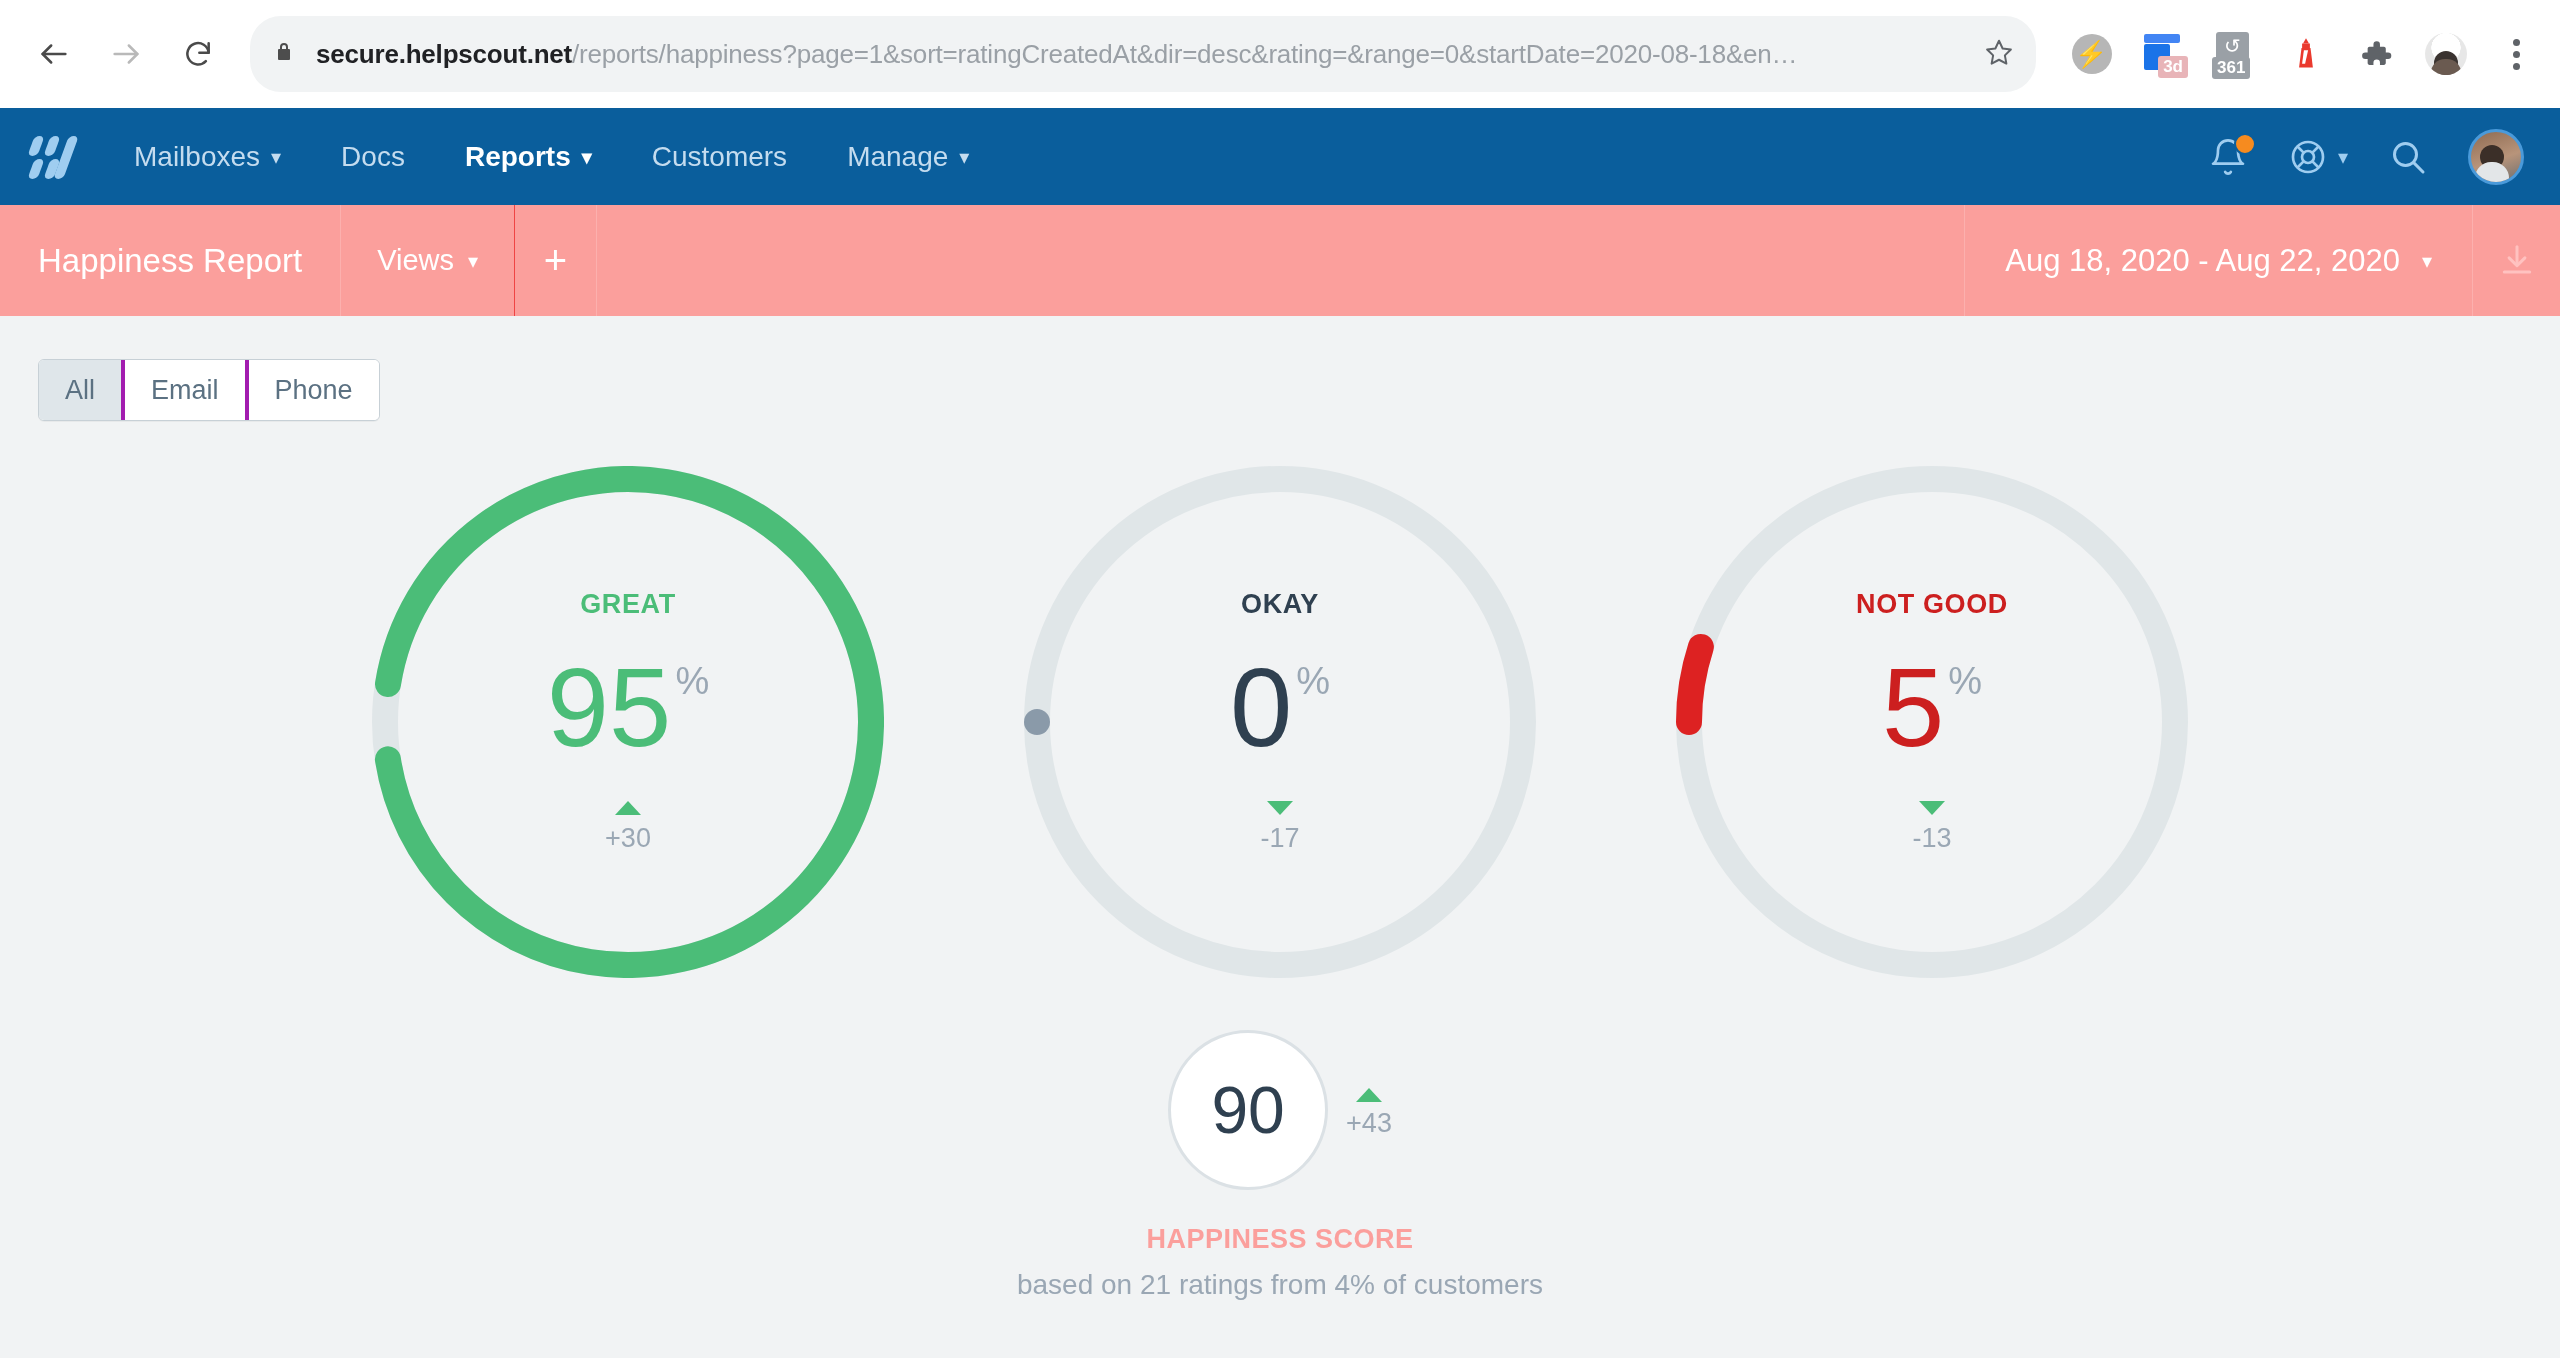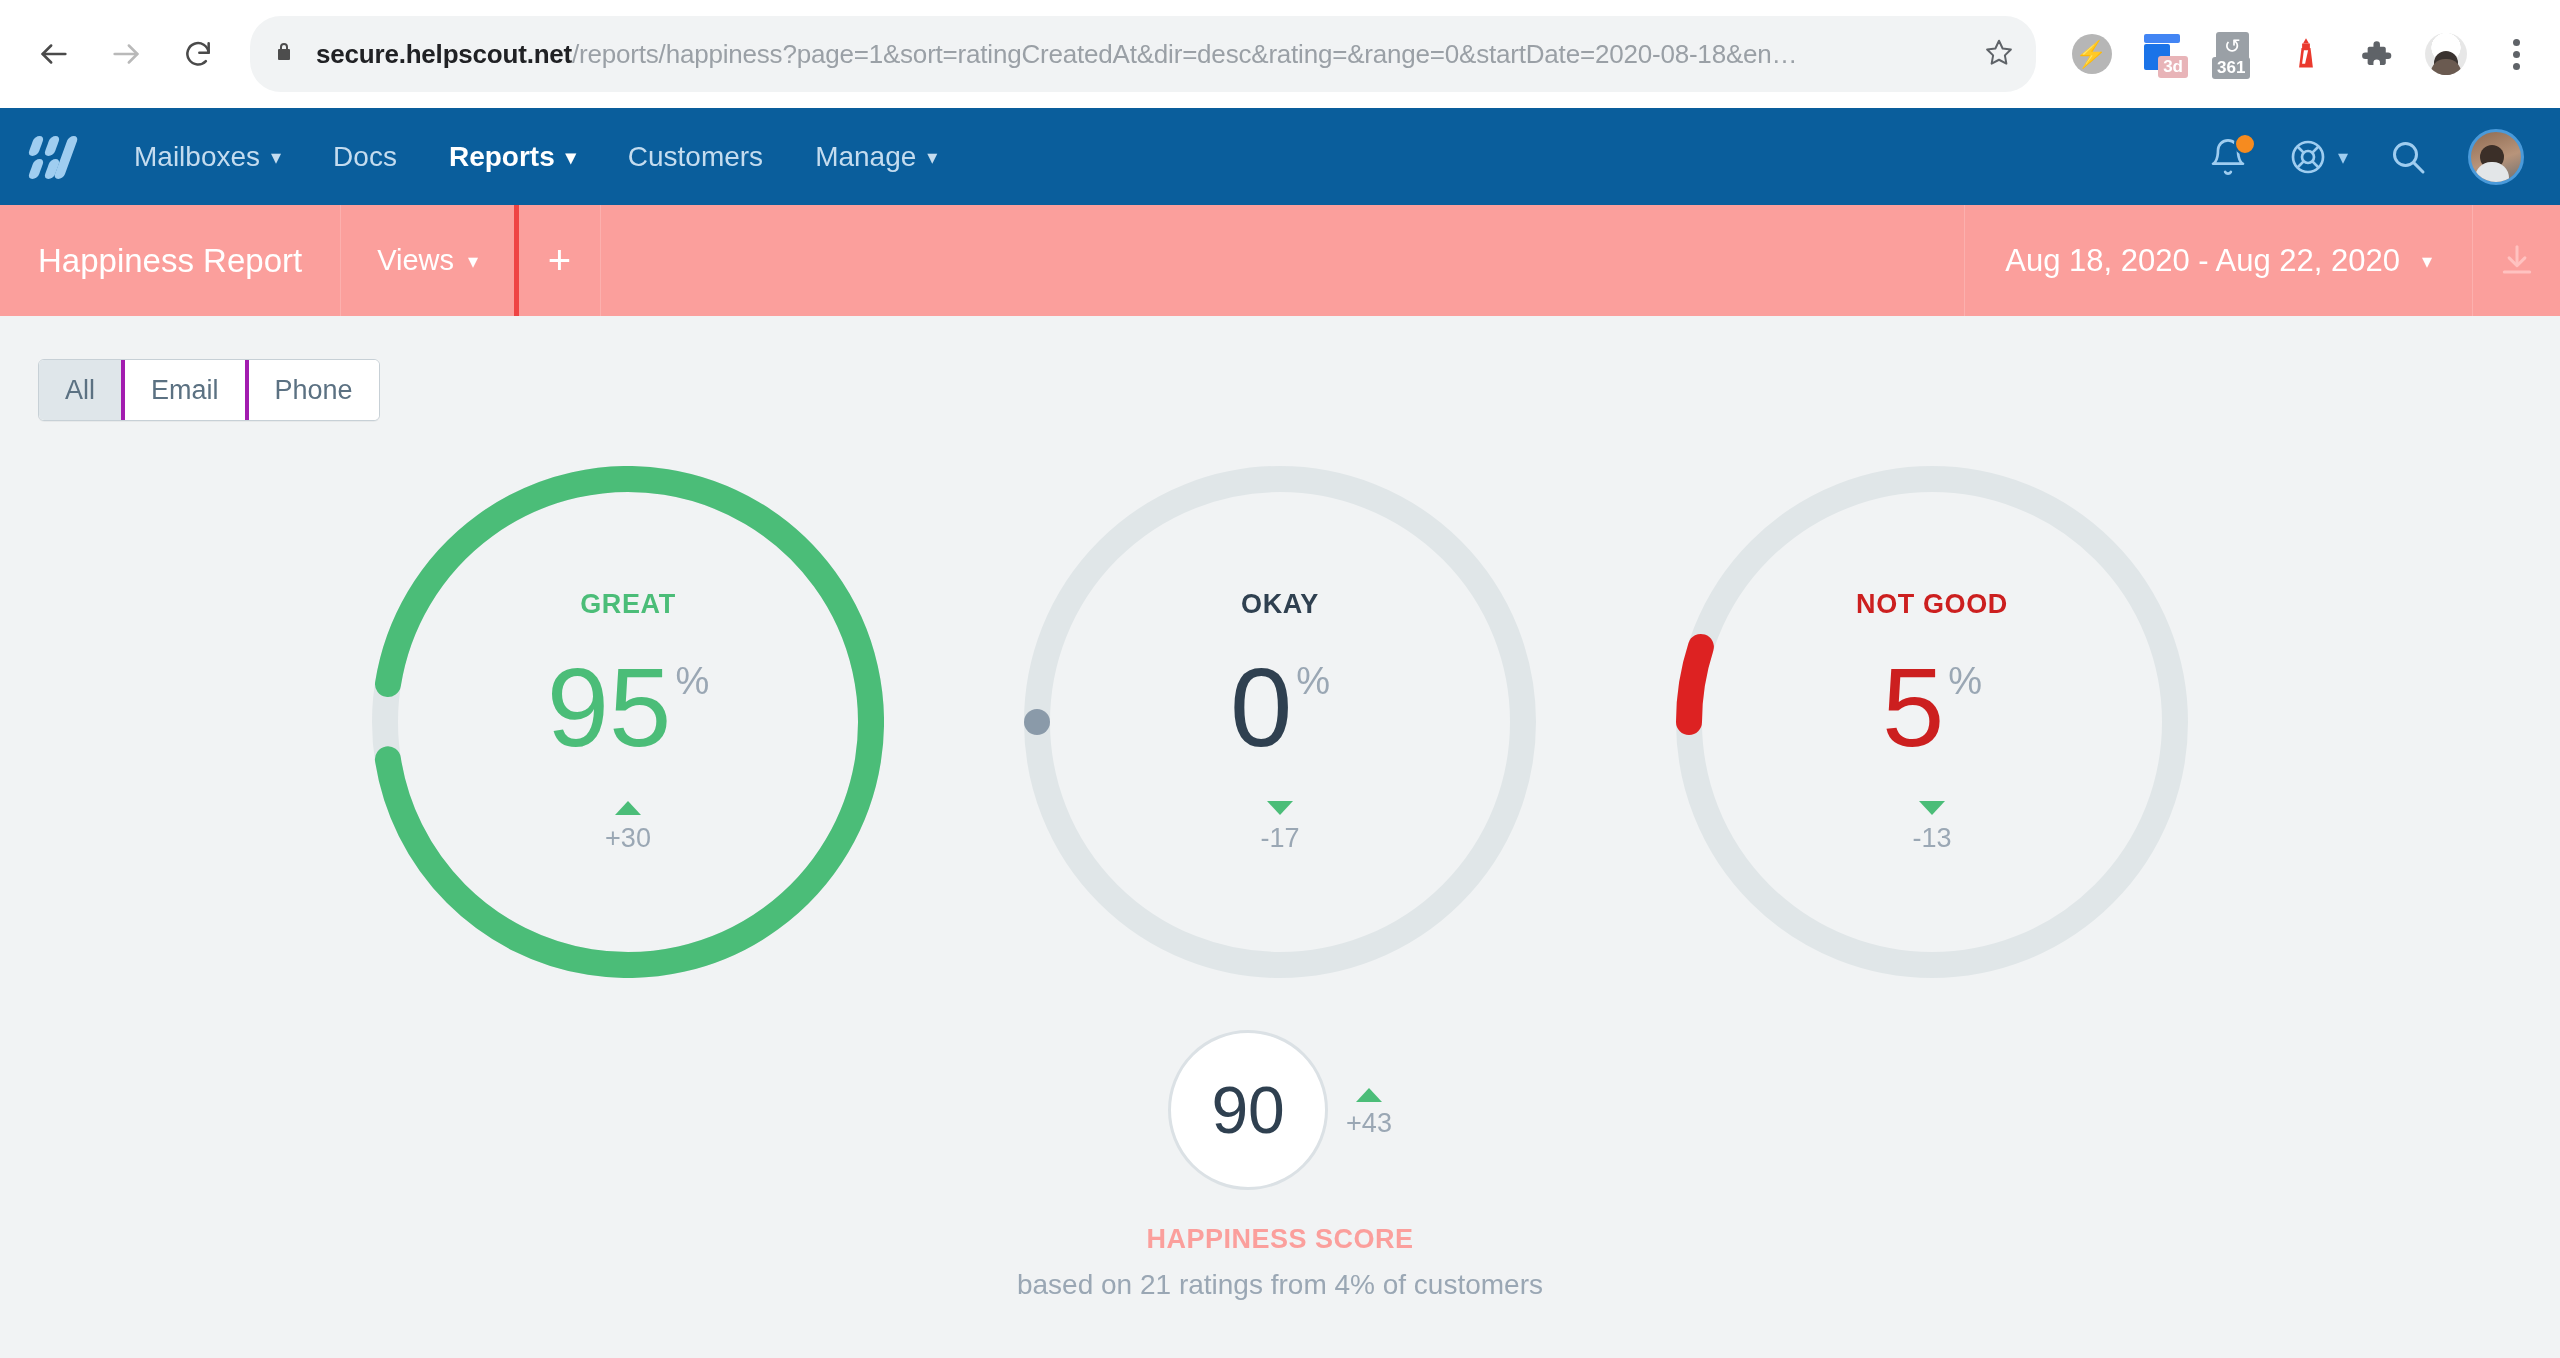--- a/index.html
+++ b/index.html
@@ -116,21 +116,21 @@
   .hs-logo span {
     position: absolute; width: 10px; border-radius: 6px;
     background: #9fcdf0; transform: skewX(-20deg);
   }
   .hs-logo .s1 { left: 3px;  top: 2px;  height: 20px; }
   .hs-logo .s2 { left: 3px;  top: 25px; height: 20px; }
   .hs-logo .s3 { left: 19px; top: 2px;  height: 20px; }
   .hs-logo .s4 { left: 19px; top: 25px; height: 20px; }
   .hs-logo .s5 { left: 33px; top: 2px;  height: 43px; }
 
-  .hs-menu { display: flex; align-items: center; gap: 0px; }
+  .hs-menu { display: flex; align-items: center; gap: 8px; }
   .hs-item {
     color: #c4dcef;
     font-size: 28px;
     padding: 10px 26px;
     display: flex; align-items: center; gap: 11px;
     cursor: pointer;
     white-space: nowrap;
   }
   .hs-item.active { color: #ffffff; font-weight: 700; }
   .caret { font-size: 20px; line-height: 1; display:inline-block; }
@@ -170,21 +170,21 @@
     display: flex; align-items: center;
     padding: 0 38px;
     font-size: 33px;
     border-right: 1px solid #fcb0ae;
     white-space: nowrap;
   }
   .sub-views {
     display: flex; align-items: center; gap: 14px;
     padding: 0 36px;
     font-size: 29px;
-    border-right: 5px solid #ef4444;
+    border-right: 1px solid #ef4444;
     cursor: pointer;
     color: #ffffff;
   }
   .sub-plus {
     display: flex; align-items: center; justify-content: center;
     width: 82px;
     font-size: 40px; font-weight: 300;
     border-right: 1px solid #fcb0ae;
     cursor: pointer;
   }

